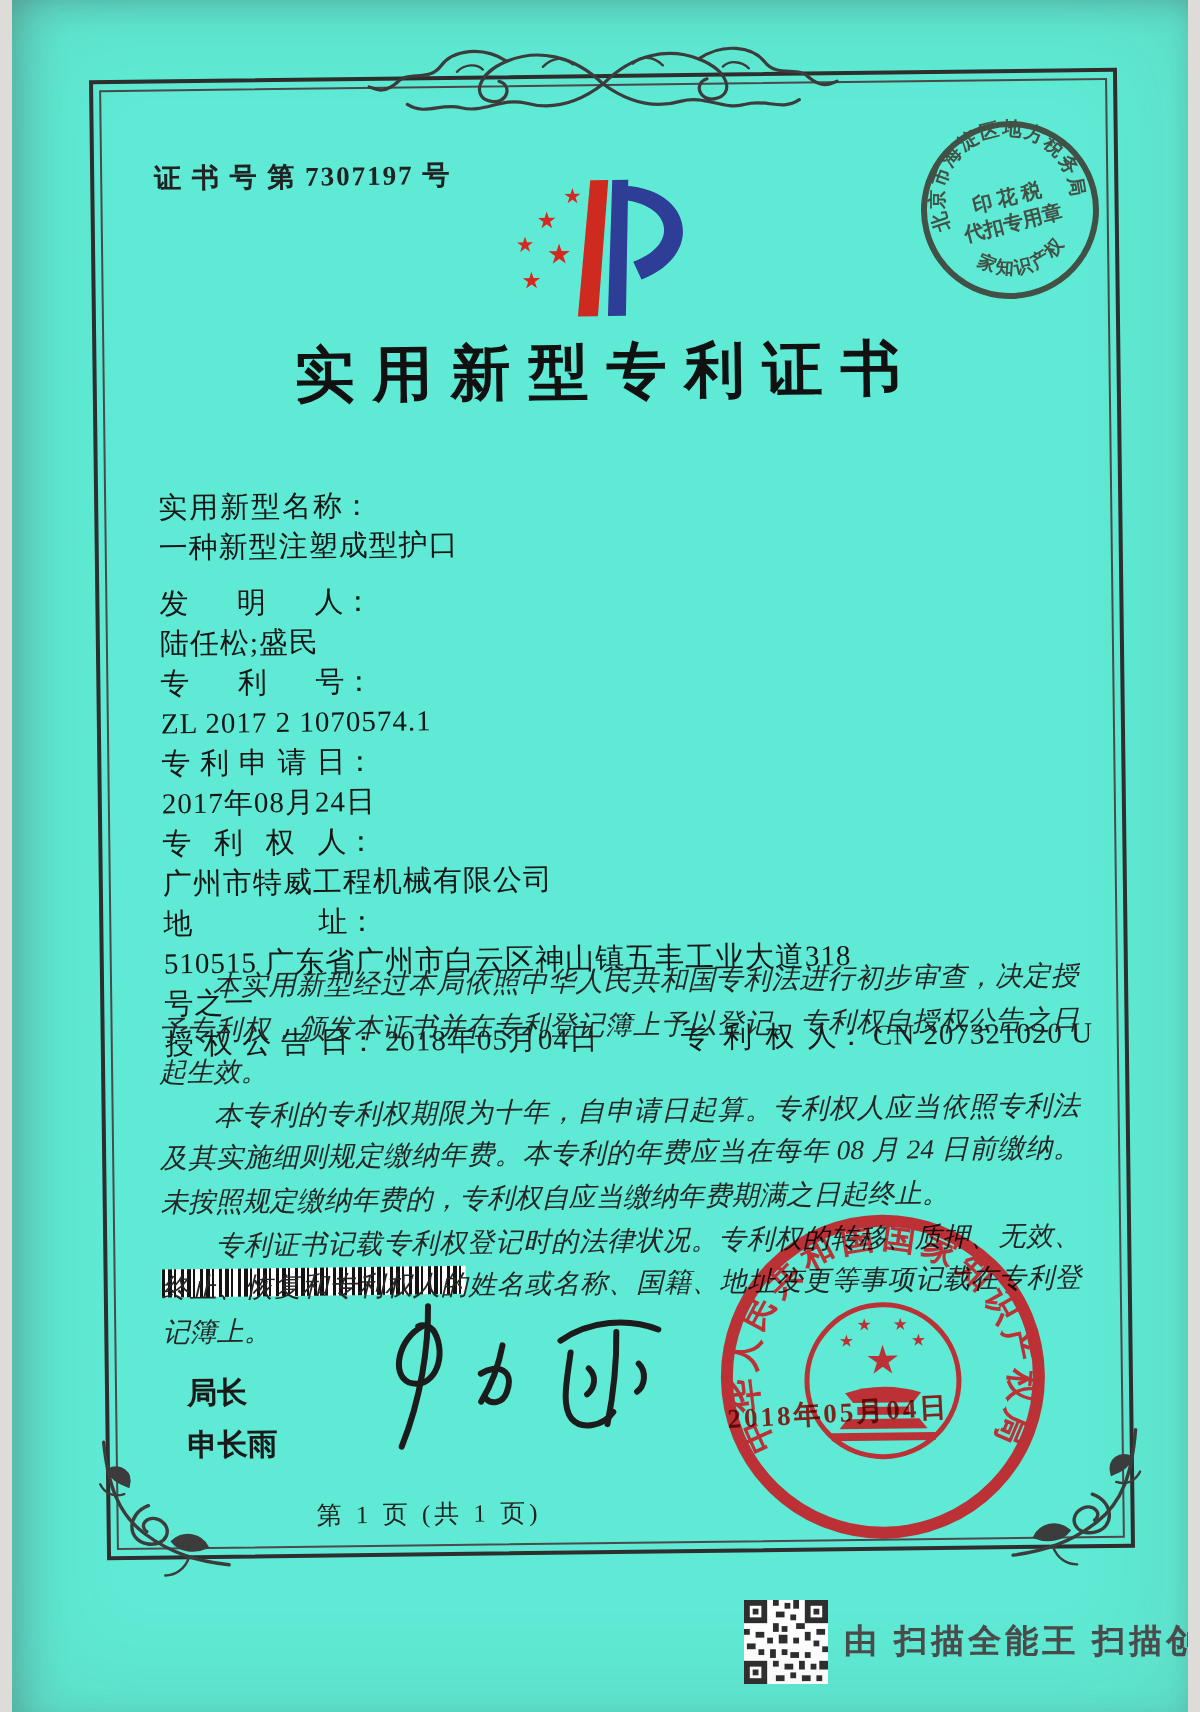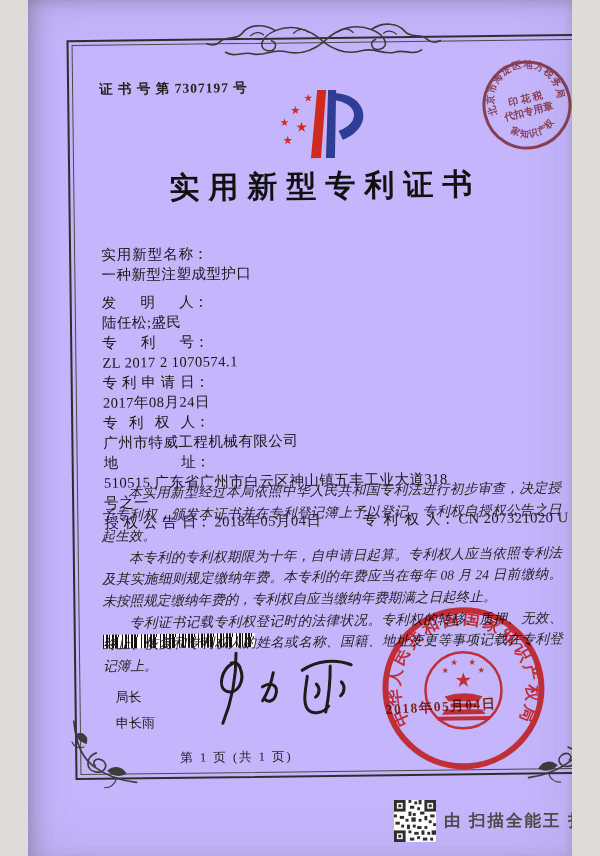--- a/index.html
+++ b/index.html
@@ -1,19 +1,19 @@
 <!DOCTYPE html>
 <html><head>
 <meta charset="utf-8">
 <style>
   * { margin:0; padding:0; box-sizing:border-box; }
   body { background:#dedcd8; font-family:"Liberation Serif", serif; }
   .page {
-    position:relative; width:544px; height:856px; margin:0 auto;
-    background:#c4b5fd; overflow:hidden; color:#1d1d1d;
+    position:relative; width:588px; height:856px; margin:0 auto;
+    background:#5eead4; overflow:hidden; color:#1d1d1d;
   }
   .page::before {
     content:""; position:absolute; inset:0; z-index:60; pointer-events:none;
     box-shadow: inset 0 0 55px rgba(95,90,82,.14),
                 inset 16px 0 20px -10px rgba(70,70,70,.30),
                 inset 0 12px 16px -10px rgba(70,70,70,.22),
                 inset -6px 0 10px -6px rgba(70,70,70,.14);
   }
   
   .cert {
@@ -62,21 +62,21 @@
   }
   .body-text p { text-indent:2em; }
   
   .barcode {
     position:absolute; left:24px; top:590px; width:152px; height:14px;
     background:repeating-linear-gradient(90deg,
       #121212 0 1.5px, #fdfdfd 1.5px 3px,
       #121212 3px 5.2px, #fdfdfd 5.2px 6.2px,
       #121212 6.2px 7px, #fdfdfd 7px 9.5px);
   }
-  .signer { position:absolute; left:36px; top:640px; font-size:13px; font-weight:400; line-height:26px; color:#1a1a1a; }
+  .signer { position:absolute; left:36px; top:640px; font-size:15px; font-weight:700; line-height:26px; color:#1a1a1a; }
   .signature { position:absolute; left:120px; top:600px; }
   .seal { position:absolute; left:294px; top:558px; width:180px; height:180px; z-index:5;
           opacity:.95; mix-blend-mode:multiply; }
   .seal-date {
     position:absolute; left:306px; top:656px; width:170px; z-index:6;
     font-size:13.5px; font-weight:700; color:#7e241d; letter-spacing:1.5px;
     transform:rotate(-2.5deg); mix-blend-mode:multiply;
   }
   .page-no {
     position:absolute; left:0; top:706px; width:62%; text-align:center;

